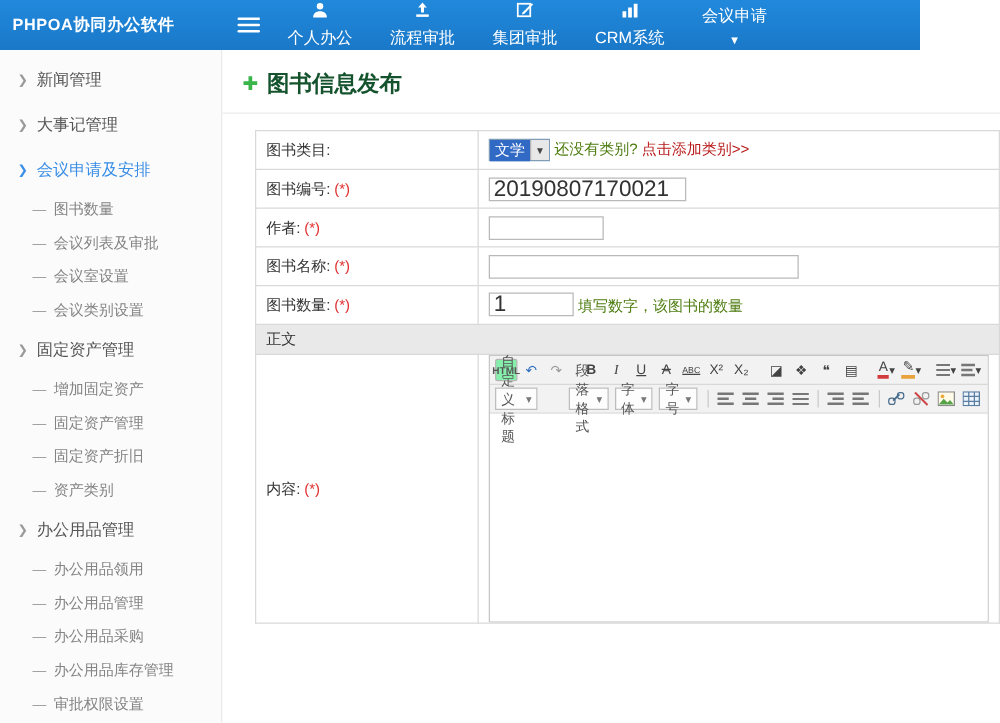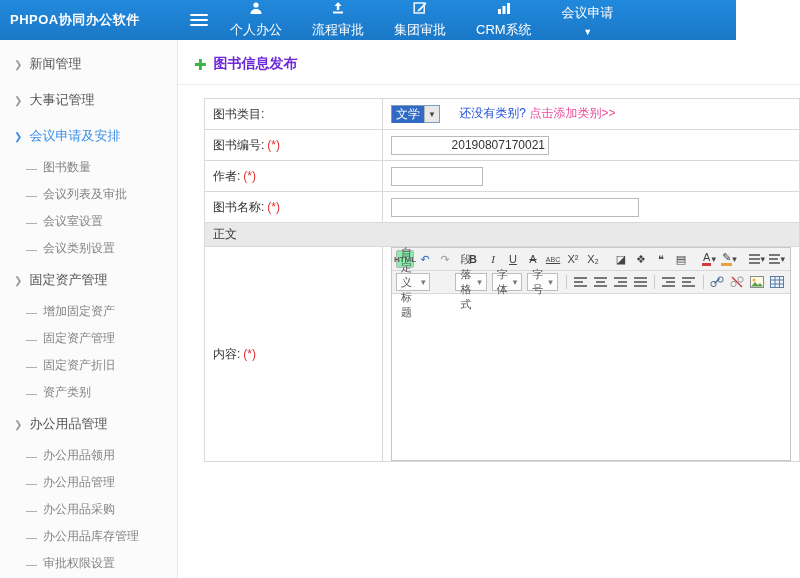--- a/index.html
+++ b/index.html
@@ -24,31 +24,31 @@
   .side-sec { display:flex; align-items:center; gap:7px; padding:9px 0 9px 14px; font-size:13px; color:#555; cursor:pointer; }
   .side-sec .chev { font-size:10px; color:#9a9a9a; }
   .side-sec.active, .side-sec.active .chev { color:#3a8ee6; }
   .side-sub { display:flex; align-items:center; gap:6px; padding:5px 0 5px 26px; font-size:12px; color:#848484; cursor:pointer; }
   .side-sub .dash { color:#9a9a9a; font-size:11px; }
 
   
   .content { position:absolute; top:40px; left:178px; right:0; bottom:0; background:#fff; overflow:hidden; }
   .title-bar { display:flex; align-items:center; gap:7px; padding:15px 16px 11px 16px; border-bottom:1px solid #ececec; }
   .plus { color:#39b54a; font-size:15px; font-weight:bold; line-height:1; }
-  .page-title { font-size:14px; font-weight:bold; color:#6d28d9;text-align:right; }
+  .page-title { font-size:18px; font-weight:bold; color:#14532d;text-align:right; }
 
   table.form { border-collapse:collapse; margin:13px 0 0 26px; width:calc(100% - 26px); table-layout:fixed; }
   table.form td { border:1px solid #d9d9d9; height:31px; padding:0 8px; font-size:12px; color:#333; background:#fff; vertical-align:middle; }
   td.lbl { width:178px; }
   .req { color:#e03131; margin-left:3px; }
-  input.txt { height:19px; border:1px solid #b9b9b9; font-size:12px; padding:1px 3px; color:#333;
-    font-family:"Liberation Sans","DejaVu Sans",sans-serif;text-align:right; }
+  input.txt { height:19px; border:1px solid #b9b9b9; font-size:18px; padding:1px 3px; color:#333;
+    font-family:"Liberation Sans","DejaVu Sans",sans-serif; }
   .w-no{width:158px;} .w-name{width:248px;} .w-auth{width:92px;} .w-pub{width:248px;} .w-loc{width:278px;} .w-qty{width:68px;}
-  .hint { color:#1d4ed8; margin-left:16px; }
-  .link { color:#ec4899; cursor:pointer; }
+  .hint { color:#4d7c0f; margin-left:0; }
+  .link { color:#b91c1c; cursor:pointer; }
   .sel { display:inline-flex; align-items:center; border:1px solid #7f9db9; background:#fff; height:18px; cursor:pointer; vertical-align:middle; }
   .sel-text { background:#316ac5; color:#fff; padding:1px 4px; font-size:12px; line-height:15px; }
   .sel-arrow { width:15px; height:16px; background:#e8e8e8; border-left:1px solid #b5b5b5; font-size:8px; color:#444;
     display:inline-flex; align-items:center; justify-content:center; }
   tr.section-row td { background:#e9e9e9; height:24px; color:#333; }
   td.editor-cell { padding:3px; vertical-align:top; }
 
   
   .editor { border:1px solid #c6c6c6; width:100%; background:#fff; }
   .tb { background:#f2f2f2; border-bottom:1px solid #d8d8d8; display:flex; align-items:center; gap:2px; padding:2px 4px; height:23px; }
@@ -224,20 +224,27 @@
       <td><input class="txt w-no" type="text" value="20190807170021" style=""></td>
     </tr>
     <tr>
       <td class="lbl"><span>作者:</span><span class="req">(*)</span></td>
       <td><input class="txt w-auth" type="text" value="" style=""></td>
     </tr>
     <tr>
       <td class="lbl"><span>图书名称:</span><span class="req">(*)</span></td>
       <td><input class="txt w-name" type="text" value="" style=""></td>
     </tr>
+    <tr>
+      <td class="lbl"><span>图书数量:</span><span class="req">(*)</span></td>
+      <td>
+        <input class="txt w-qty" type="text" value="1" style="">
+        <span class="hint">填写数字，该图书的数量</span>
+      </td>
+    </tr>
     <tr class="section-row">
       <td colspan="2"><span>正文</span></td>
     </tr>
     <tr>
       <td class="lbl"><span>内容:</span><span class="req">(*)</span></td>
       <td class="editor-cell">
         <div class="editor">
 
           <div class="tb">
             <span class="tbtn src">HTML</span>

